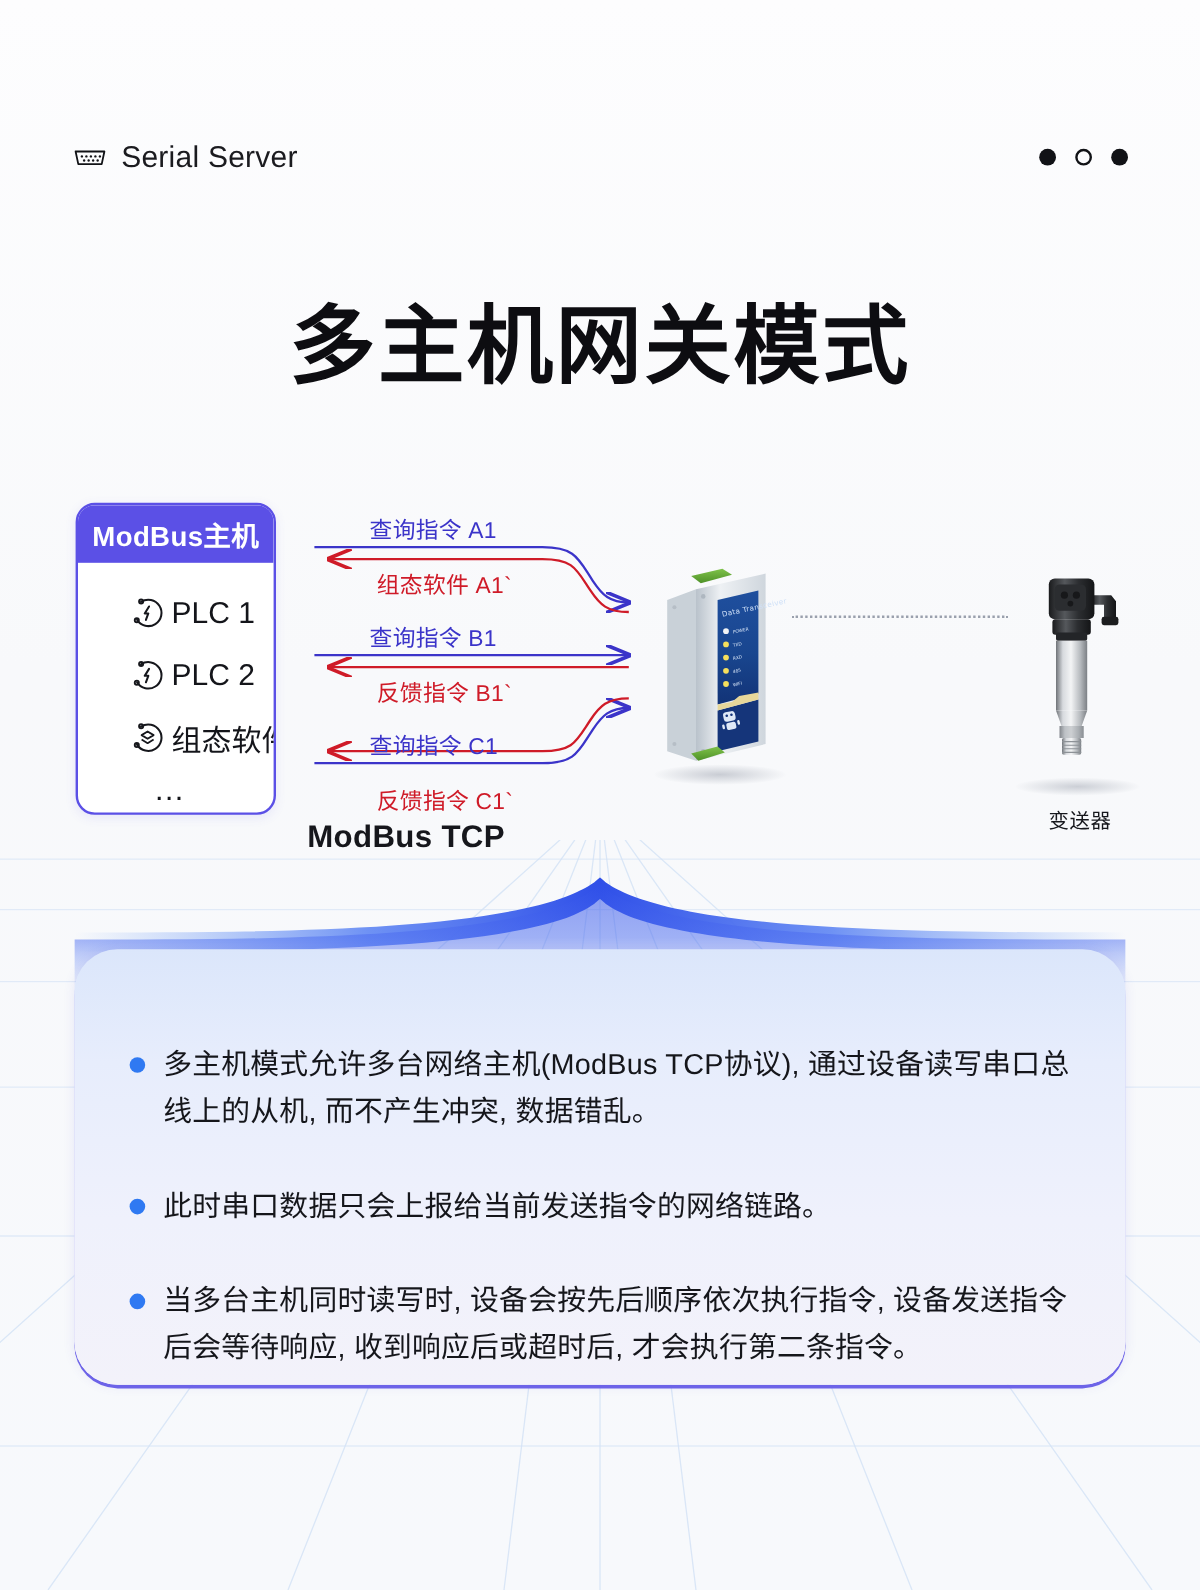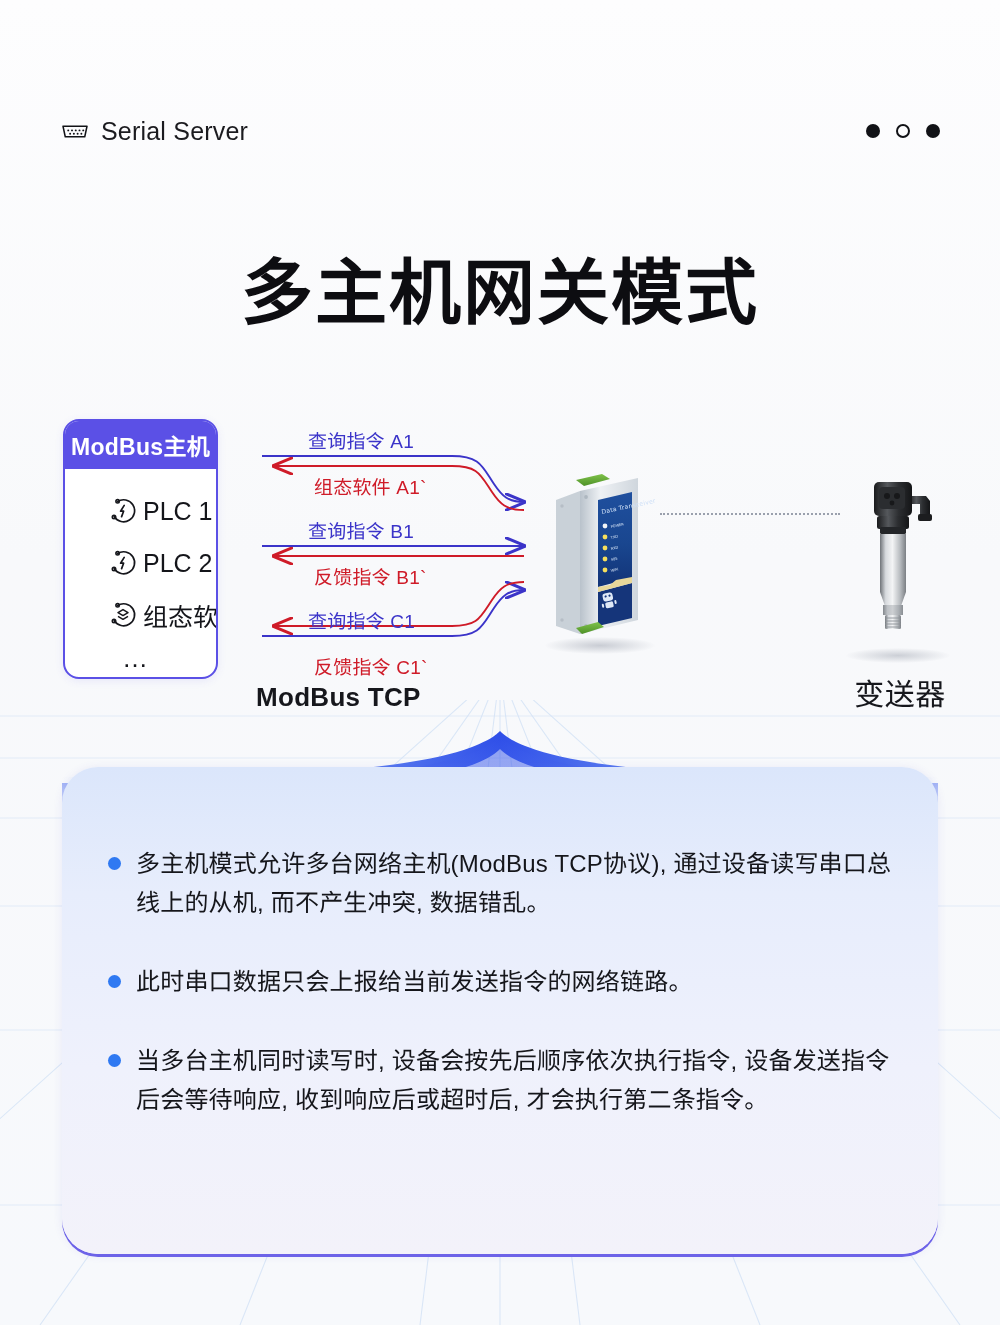--- a/index.html
+++ b/index.html
@@ -61,36 +61,36 @@
   }
   .dot { width: 14px; height: 14px; border-radius: 50%; background: #111216; }
   .dot.hollow { background: transparent; border: 2.4px solid #111216; }
 
   
   .page-title {
     position: absolute;
     left: 0; top: 258px;
     width: 1000px;
     text-align: center;
-    font-family: Liberation Serif, serif;
+    font-family: Liberation Mono, monospace;
     font-size: 72px;
     font-weight: 700;
     letter-spacing: 2px;
     color: #0d0d11;
     line-height: 1;
   }
 
   
   .diagram { position: absolute; left: 0; top: 400px; width: 1000px; height: 330px; }
 
   
   .master-box {
     position: absolute;
     left: 63px; top: 19px;
-    width: 155px; height: 260px;
+    width: 167px; height: 260px;
     border: 2px solid #5b50e6;
     border-radius: 16px;
     background: #ffffff;
     overflow: hidden;
     box-shadow: 0 2px 9px rgba(91,80,230,.10);
   }
   .master-head {
     height: 48px;
     background: #5b50e6;
     color: #fff;
@@ -191,32 +191,32 @@
     left: 846px; top: 248px;
     width: 104px; height: 15px;
     background: radial-gradient(ellipse at center, rgba(110,118,135,.32) 0%, rgba(110,118,135,0) 72%);
     border-radius: 50%;
   }
   .trans-caption {
     position: absolute;
     left: 830px; top: 270px;
     width: 140px;
     text-align: center;
-    font-size: 30px;
+    font-size: 17px;
     color: #16171c;
     letter-spacing: .5px;
   }
 
   
   .card-wrap { position: absolute; left: 62px; top: 731px; width: 876px; height: 494px; }
   .card-peak { position: absolute; left: 0; top: 0; width: 876px; height: 106px; }
   .card {
     position: absolute;
-    left: 0; top: 36px;
-    width: 876px; height: 487px;
+    left: 0; top: 60px;
+    width: 876px; height: 363px;
     border-radius: 36px;
     background: linear-gradient(180deg, #dbe6fb 0%, #e7edfc 26%, #eff1fc 62%, #f3f2fa 100%);
     box-shadow: 0 3px 0 0 #6d63e8, 0 1px 10px rgba(82,72,200,.10);
     overflow: hidden;
   }
   .card-inner { padding: 78px 46px 0 46px; }
   .bullet-row {
     display: flex;
     align-items: flex-start;
     gap: 15px;

